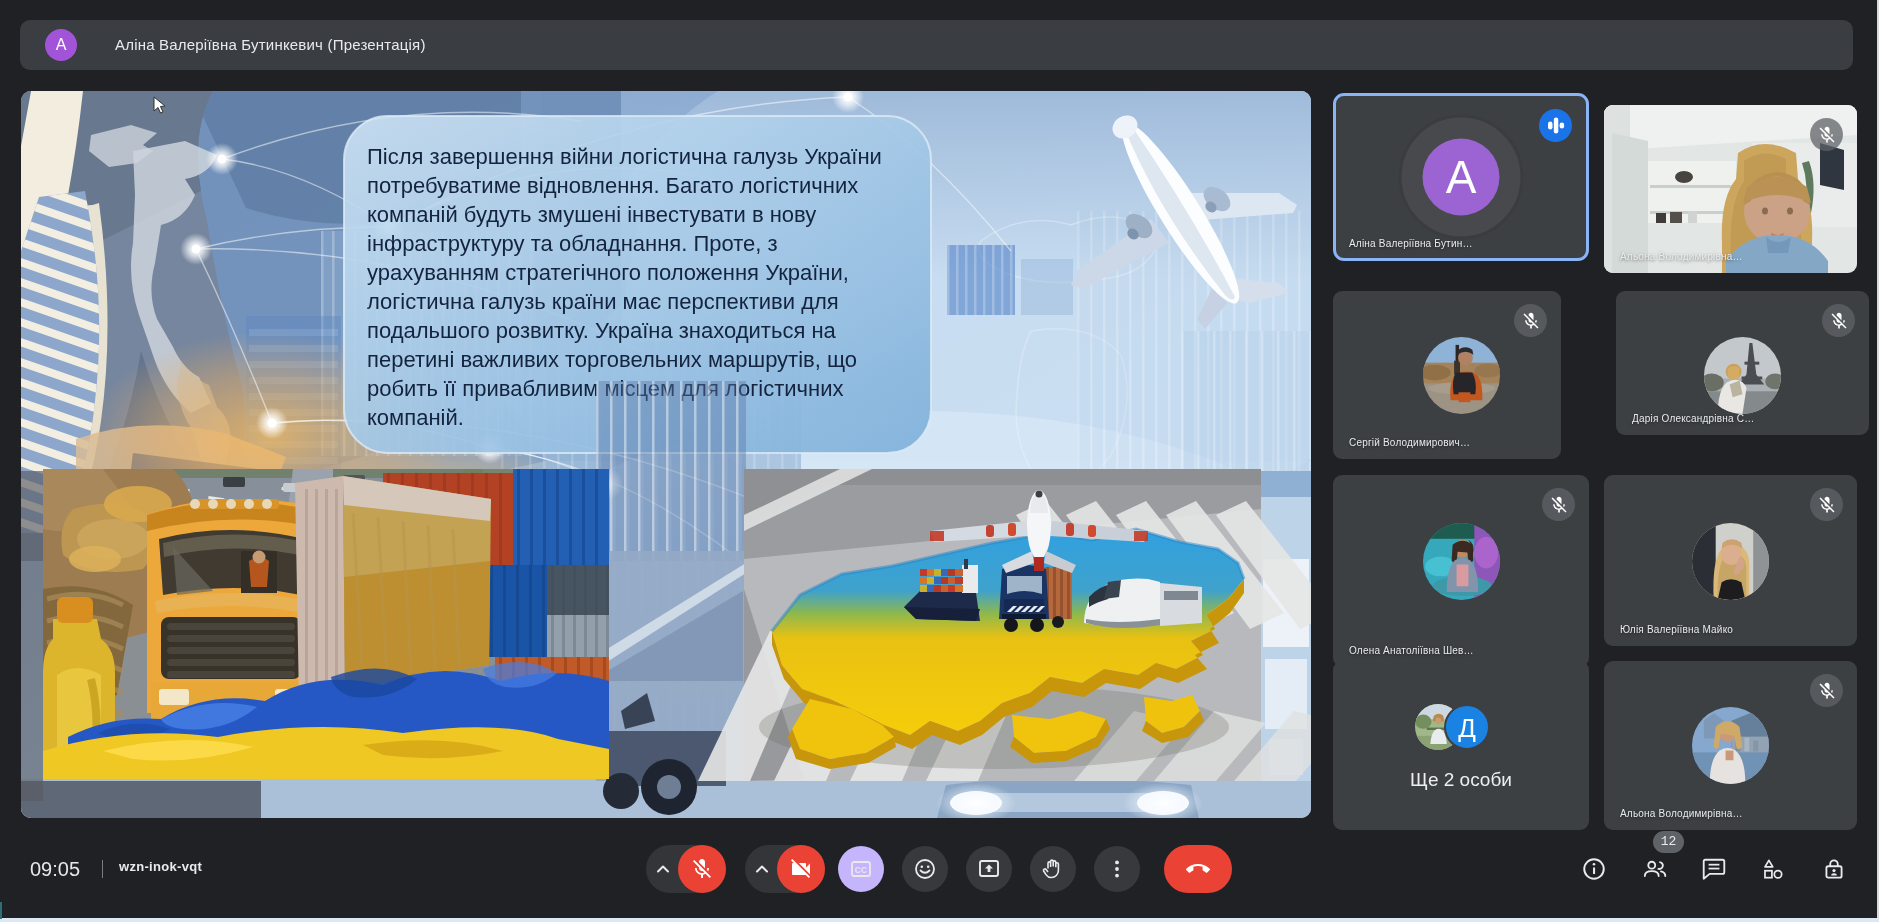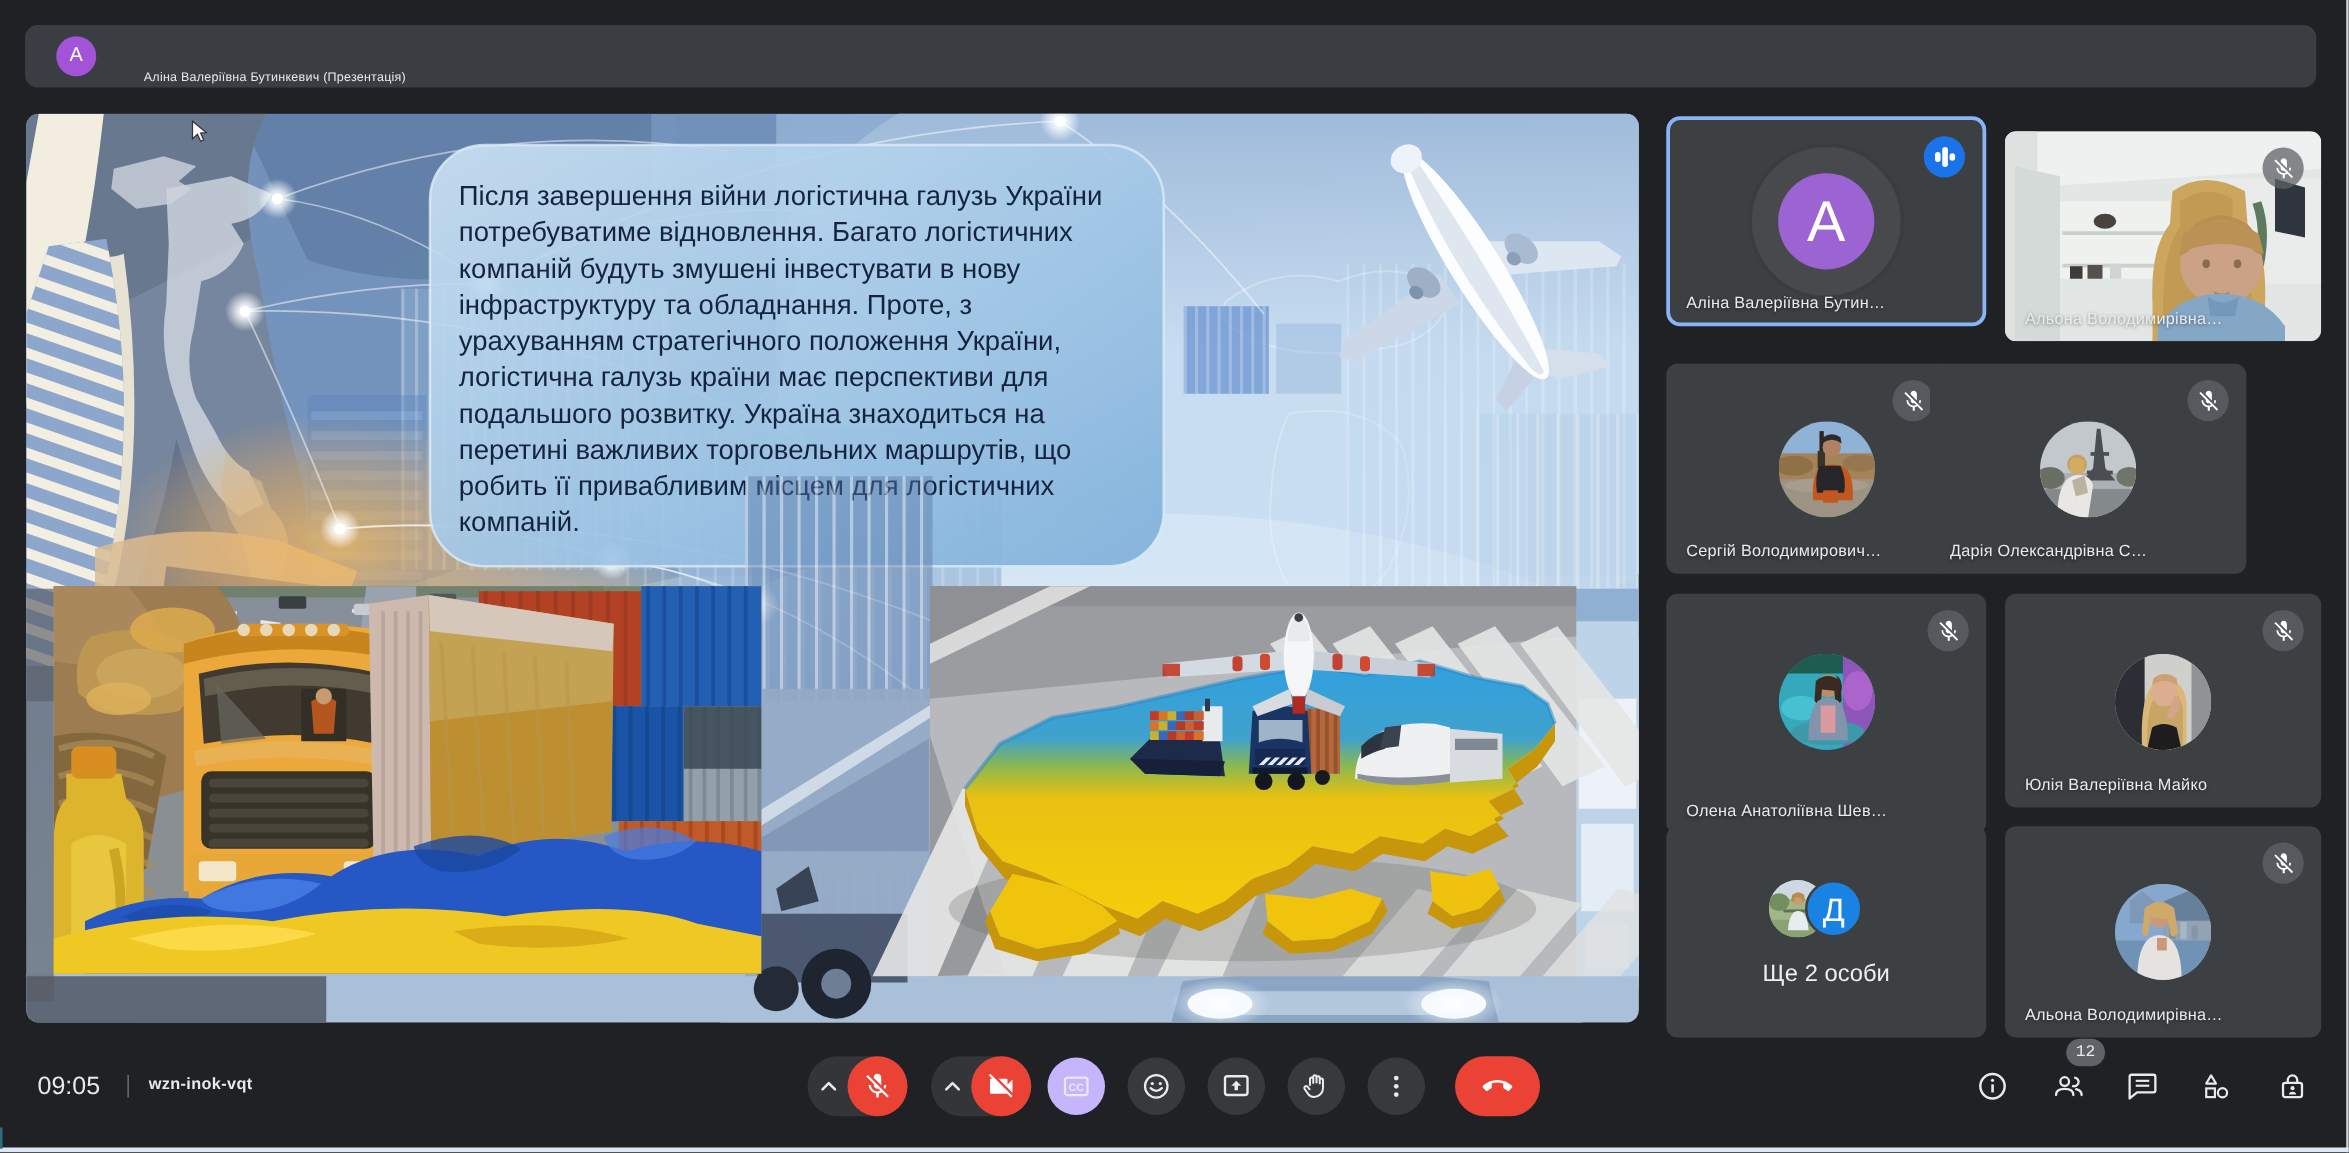--- a/index.html
+++ b/index.html
@@ -2,23 +2,23 @@
 <html><head>
 <meta charset="utf-8">
 <style>
   html,body{margin:0;padding:0;background:#202124;width:1879px;height:922px;overflow:hidden;}
   *{box-sizing:border-box;}
   body{font-family:"Liberation Sans",sans-serif;position:relative;}
   .abs{position:absolute;}
   #topbar{left:20px;top:20px;width:1833px;height:50px;background:#3a3d41;border-radius:10px;}
   #topbar .av{left:25px;top:9px;width:32px;height:32px;border-radius:50%;background:#a254d8;color:#fff;
     font-size:16px;line-height:32px;text-align:center;}
-  #topbar .tt{left:95px;top:0;height:50px;line-height:50px;color:#e8eaed;font-size:10px;font-weight:500;letter-spacing:.2px;margin-top:18px;}
+  #topbar .tt{left:95px;top:0;height:50px;line-height:50px;color:#e8eaed;font-size:15px;font-weight:500;letter-spacing:.2px;}
   .tile{background:#3c4043;border-radius:9px;overflow:hidden;margin-top:12px;}
-  .tile .nm,.nm{position:absolute;left:16px;bottom:11px;color:#e9eaec;font-size:13px;letter-spacing:.2px;
+  .tile .nm,.nm{position:absolute;left:16px;bottom:11px;color:#e9eaec;font-size:10px;letter-spacing:.2px;
     text-shadow:0 1px 3px rgba(0,0,0,.45);white-space:nowrap;}
   .mic{position:absolute;top:13px;right:14px;width:33px;height:33px;border-radius:50%;background:rgba(95,99,104,.75);}
   .mic svg{position:absolute;left:6.5px;top:6.5px;}
   .sound{position:absolute;top:13px;right:14px;width:33px;height:33px;border-radius:50%;background:#1a73e8;}
 </style>
 </head>
 <body>
 <div class="abs" id="topbar">
   <div class="abs av">A</div>
   <div class="abs tt">Аліна Валеріївна Бутинкевич (Презентація)</div>
@@ -622,21 +622,21 @@
 <rect x="36" y="56" width="12" height="10" fill="#c2571f"></rect>
 </g>
     </svg>
     <div class="mic">
       <svg width="20" height="20" viewBox="0 0 24 24">
         <path fill="#fff" d="M19 11h-1.7c0 .74-.16 1.43-.43 2.05l1.23 1.23c.56-.98.9-2.09.9-3.28zm-4.02.17c0-.06.02-.11.02-.17V5c0-1.66-1.34-3-3-3S9 3.34 9 5v.18l5.98 5.99zM4.27 3L3 4.27l6.01 6.01V11c0 1.66 1.33 3 2.99 3 .22 0 .44-.03.65-.08l1.66 1.66c-.71.33-1.5.52-2.31.52-2.76 0-5.3-2.1-5.3-5.1H5c0 3.41 2.72 6.23 6 6.72V21h2v-3.28c.91-.13 1.77-.45 2.54-.9L19.73 21 21 19.73 4.27 3z"></path>
       </svg>
     </div>
     <div class="nm">Сергій Володимирович…</div>
   </div>
-<div class="abs tile" style="left:1544px;top:279px;width:253px;height:168px;">
+<div class="abs tile" style="left:1616px;top:279px;width:253px;height:144px;">
     <svg class="abs" style="left:88px;top:46px;" width="77" height="77" viewBox="0 0 78 78">
       <defs>
         <clipPath id="avc2">
           <circle cx="39" cy="39" r="39"></circle>
         </clipPath>
       </defs>
       <g clip-path="url(#avc2)">
 <rect width="78" height="78" fill="#c3c8cd"></rect>
 <rect y="42" width="78" height="16" fill="#aab0b4"></rect>
 <rect y="55" width="78" height="23" fill="#84898c"></rect>

